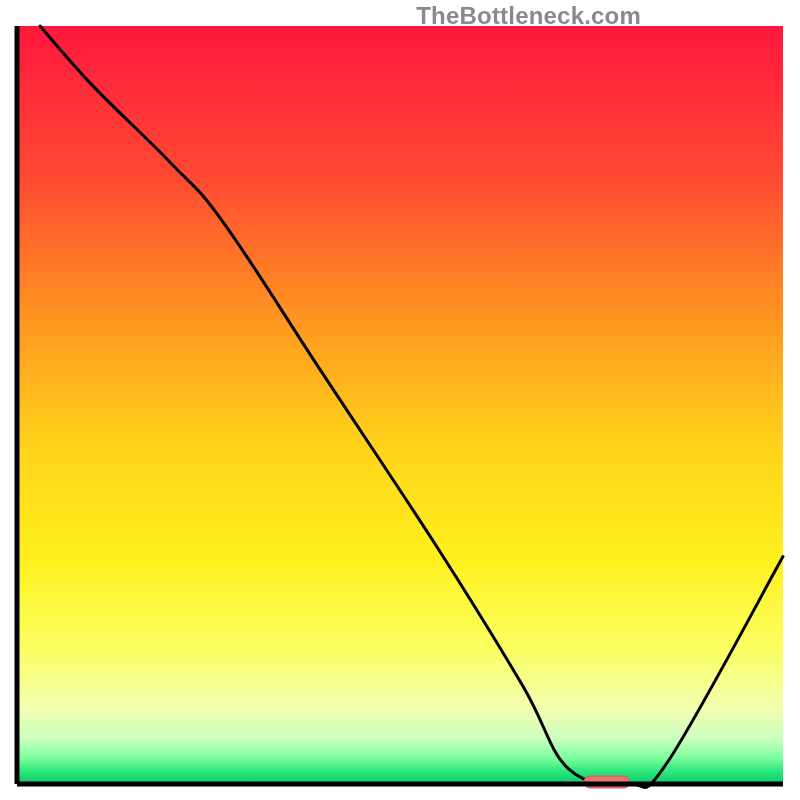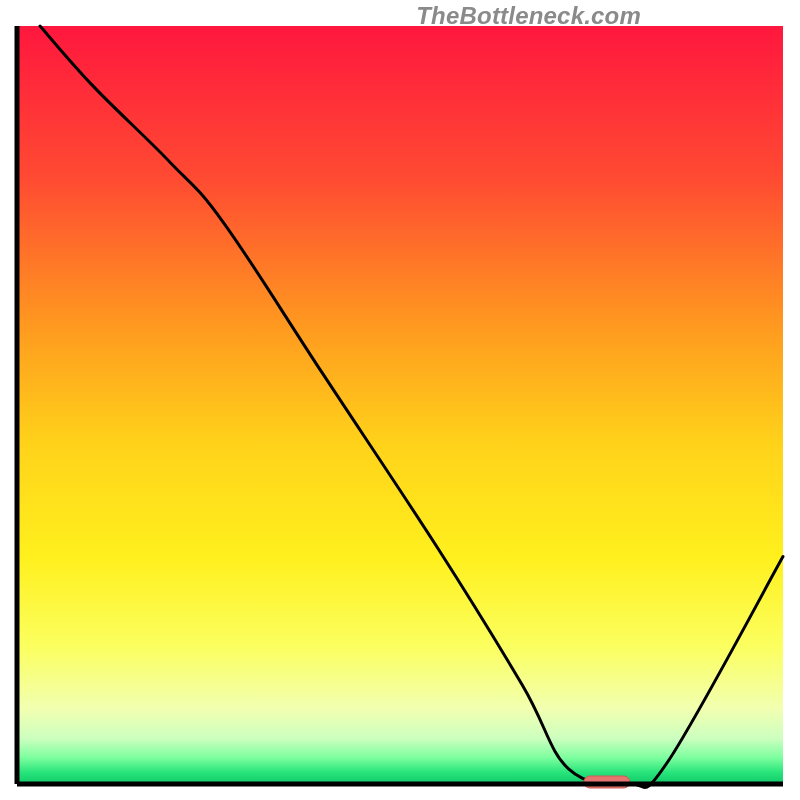--- a/index.html
+++ b/index.html
@@ -7,21 +7,20 @@
     padding: 0;
     width: 800px;
     height: 800px;
     background: #fff;
     overflow: hidden;
   }
   .stage {
     position: relative;
     width: 653px;
     height: 800px;
-    font-style: italic;
   }
   svg {
     position: absolute;
     top: 0;
     left: 0;
   }
   .watermark {
     position: absolute;
     top: 2px;
     right: 12px;

